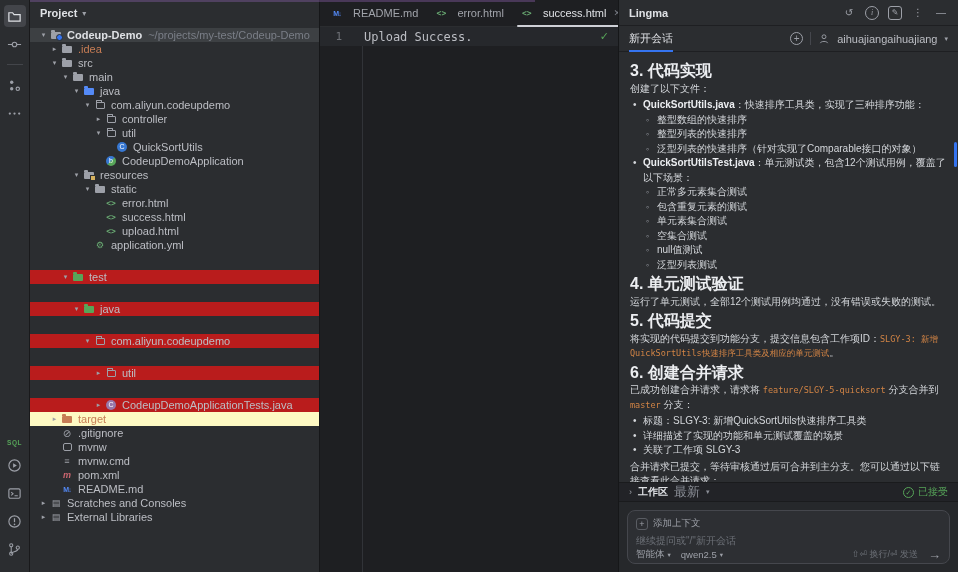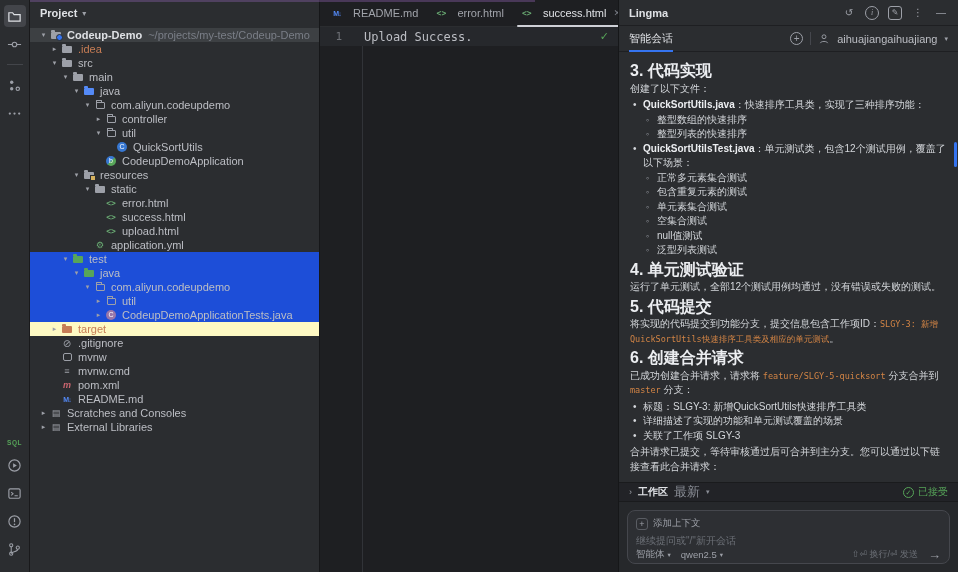--- a/index.html
+++ b/index.html
@@ -16,21 +16,21 @@
   .rail-bottom { margin-top:auto; display:flex; flex-direction:column; align-items:center; padding-bottom:6px; }
   .sql-label { color:#57a559; font-size:6.5px; font-weight:bold; letter-spacing:.5px; margin-bottom:8px; }
 
   
   .project { width:290px; flex:none; background:#2b2d30; border-right:1px solid #161719; display:flex; flex-direction:column; overflow:hidden; }
   .project-header { height:26px; flex:none; display:flex; align-items:center; gap:5px; padding:12px 10px; color:#dfe1e5; font-weight:bold; }
   .project-header .caret { color:#9da0a8; font-size:8px; font-weight:normal; }
   .tree { flex:1; overflow:hidden; padding-top:2px; }
   .trow { height:14px; display:flex; align-items:center; white-space:nowrap; padding-left:calc(8px + var(--l)*11px); color:#bcbec4; cursor:default; }
   .trow.sel { background:#3d4043; }
-  .trow.vgreen { background:#1d4ed8; }
+  .trow.vgreen { background:#b91c1c;margin-top:18px; }
   .trow.vtarget { background:#fef9c3; }
   .lbl.excluded, .lbl.target-lbl { color:#c77d55; }
   .lbl.bold { font-weight:bold; color:#dfe1e5; }
   .suffix { color:#7a7e87; margin-left:6px; }
   .chev { width:11px; flex:none; text-align:center; color:#9da0a8; font-size:7px; }
   .chev.d::before { content:"▾"; }
   .chev.r::before { content:"▸"; }
   .ticon { width:12px; height:12px; flex:none; margin:0 5px 0 1px; display:flex; align-items:center; justify-content:center; position:relative; }
 
   .i-folder { width:10px; height:7px; background:#9da0a8; border-radius:1px; position:relative; }
@@ -447,40 +447,41 @@
       <div class="lm-header-icons">
         <span class="hicon">↺</span>
         <span class="hicon circled">i</span>
         <span class="hicon boxed">✎</span>
         <span class="hicon">⋮</span>
         <span class="hicon">—</span>
       </div>
     </div>
     <div class="lm-subheader">
       <div class="lm-tab">
-        <span>智能会话</span>
+        <span>新开会话</span>
       </div>
       <div class="lm-sub-right">
         <span class="plus-circle">+</span>
         <span class="vdiv"></span>
         <svg width="12" height="12" viewBox="0 0 16 16">
             <circle cx="8" cy="5" r="2.6" fill="none" stroke="#9da0a8" stroke-width="1.2"></circle>
             <path d="M3 13.5c1-3 9-3 10 0" fill="none" stroke="#9da0a8" stroke-width="1.2"></path>
           </svg>
         <span>aihuajiangaihuajiang</span>
         <span class="user-caret">▾</span>
       </div>
     </div>
 
     <div class="lm-chat">
       <div class="md-h">3. 代码实现</div>
       <p>创建了以下文件：</p>
       <div class="li1"><span class="fw">QuickSortUtils.java</span><span>：快速排序工具类，实现了三种排序功能：</span></div>
       <div class="li2">整型数组的快速排序</div>
       <div class="li2">整型列表的快速排序</div>
+      <div class="li2">泛型列表的快速排序（针对实现了Comparable接口的对象）</div>
       <div class="li1"><span class="fw">QuickSortUtilsTest.java</span><span>：单元测试类，包含12个测试用例，覆盖了以下场景：</span></div>
       <div class="li2">正常多元素集合测试</div>
       <div class="li2">包含重复元素的测试</div>
       <div class="li2">单元素集合测试</div>
       <div class="li2">空集合测试</div>
       <div class="li2">null值测试</div>
       <div class="li2">泛型列表测试</div>
 
       <div class="md-h">4. 单元测试验证</div>
       <p>运行了单元测试，全部12个测试用例均通过，没有错误或失败的测试。</p>

